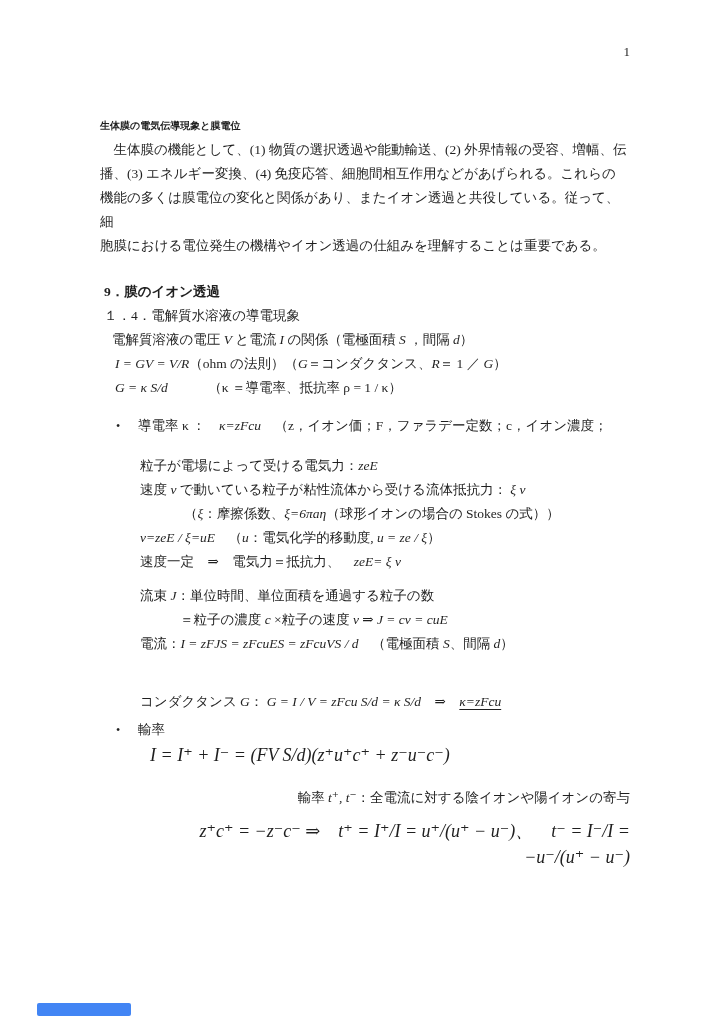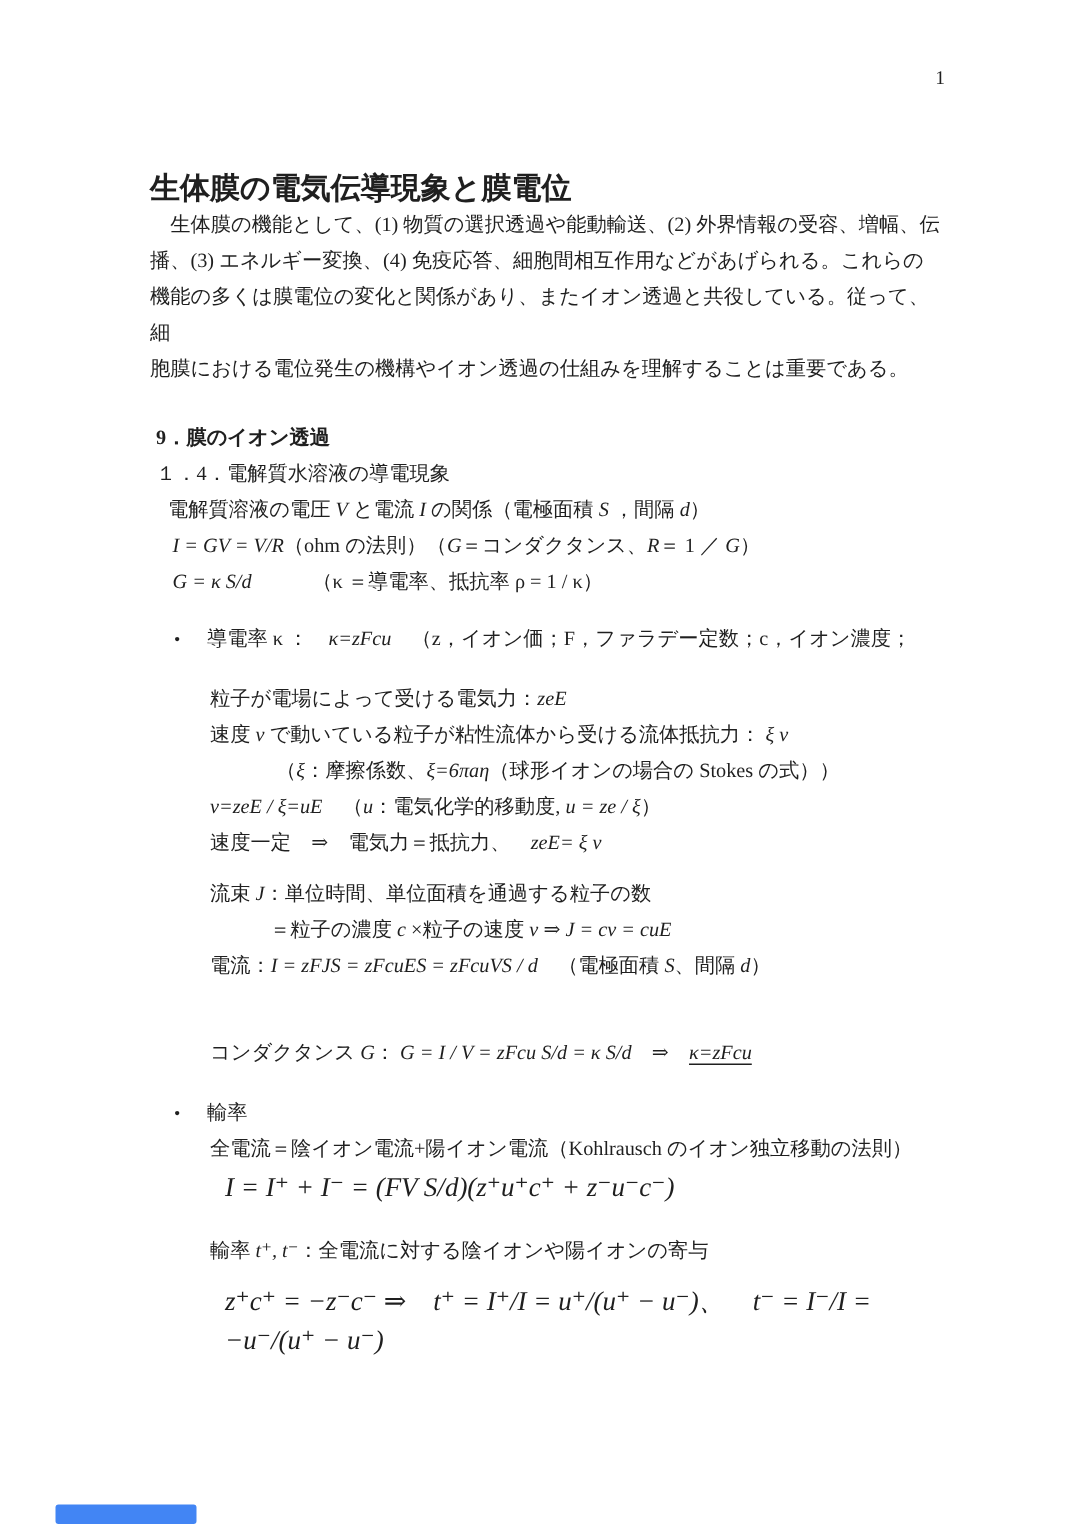--- a/index.html
+++ b/index.html
@@ -9,21 +9,21 @@
     background:#ffffff;
     box-sizing:border-box;
     padding:42px 94px 0 100px;
     font-family:"Liberation Serif","DejaVu Serif",serif;
     color:#1f1f1f;
     font-size:13.5px;
     line-height:24px;
     overflow:hidden;
   }
   .page-number{text-align:right;font-size:13px;line-height:20px;}
-  .doc-title{font-size:20px;font-weight:bold;margin:52px 0 0 0;line-height:24px;}
+  .doc-title{font-size:10px;font-weight:bold;margin:52px 0 0 0;line-height:24px;}
   .block{margin:0;}
   .line{white-space:pre-wrap;}
   .it{font-style:italic;font-family:"Liberation Serif","DejaVu Serif",serif;}
   .ul{text-decoration:underline;text-underline-offset:3px;}
   .bold{font-weight:bold;}
   .formula{font-size:18px;line-height:26px;}
   .bullet{display:inline-block;width:22px;font-size:12px;}
   .bottom-bar{position:absolute;border-radius:2px;}
 </style>
 </head>
@@ -57,24 +57,23 @@
         <div class="line" style="padding-left: 84px;"><span>（</span><span class="it">ξ</span><span>：摩擦係数、</span><span class="it">ξ=6πaη</span><span>（球形イオンの場合の Stokes の式））</span></div>
         <div class="line" style="padding-left: 40px;"><span class="it">v=zeE / ξ=uE</span><span>　（</span><span class="it">u</span><span>：電気化学的移動度, </span><span class="it">u = ze / ξ</span><span>）</span></div>
         <div class="line" style="padding-left: 40px;"><span>速度一定　⇒　電気力＝抵抗力、　</span><span class="it">zeE= ξ v</span></div>
       </div>
       <div class="block" style="margin-top: 10px;">
         <div class="line" style="padding-left: 40px;"><span>流束 </span><span class="it">J</span><span>：単位時間、単位面積を通過する粒子の数</span></div>
         <div class="line" style="padding-left: 80px;"><span>＝粒子の濃度 </span><span class="it">c</span><span> ×粒子の速度 </span><span class="it">v</span><span> ⇒ </span><span class="it">J = cv = cuE</span></div>
         <div class="line" style="padding-left: 40px;"><span>電流：</span><span class="it">I = zFJS = zFcuES = zFcuVS / d</span><span>　（電極面積 </span><span class="it">S</span><span>、間隔 </span><span class="it">d</span><span>）</span></div>
         <div class="line" style="padding-left: 40px; margin-top: 34px;"><span>コンダクタンス </span><span class="it">G</span><span>： </span><span class="it">G = I / V = zFcu S/d = κ S/d</span><span>　⇒　</span><span class="it ul">κ=zFcu</span></div>
       </div>
-      <div class="block" style="margin-top: 16px;">
+      <div class="block" style="margin-top: 4px;">
         <div class="line" style="padding-left: 16px;"><span class="bullet">•</span><span>輸率</span></div>
-        <div class="line" style="padding-left: 40px;"><span>全電流＝陰イオン電流+陽イオン電流（Kohlrausch のイオン独立移動の法則）</span></div>
         <div class="line formula" style="padding-left: 50px;"><span class="it">I = I⁺ + I⁻ = (FV S/d)(z⁺u⁺c⁺ + z⁻u⁻c⁻)</span></div>
       </div>
-      <div class="block" style="margin-top: 18px;">
+      <div class="block" style="margin-top: 18px; text-align: right;">
         <div class="line" style="padding-left: 40px;"><span>輸率 </span><span class="it">t⁺, t⁻</span><span>：全電流に対する陰イオンや陽イオンの寄与</span></div>
         <div class="line formula" style="padding-left: 50px; margin-top: 8px;"><span class="it">z⁺c⁺ = −z⁻c⁻ ⇒　t⁺ = I⁺/I = u⁺/(u⁺ − u⁻)、　t⁻ = I⁻/I = −u⁻/(u⁺ − u⁻)</span></div>
       </div>
     </div>
   <div class="bottom-bar" style="background: rgb(66, 133, 244); left: 37px; top: 1003px; width: 94px; height: 13px;"></div>
 </div>
 
 </body></html>

